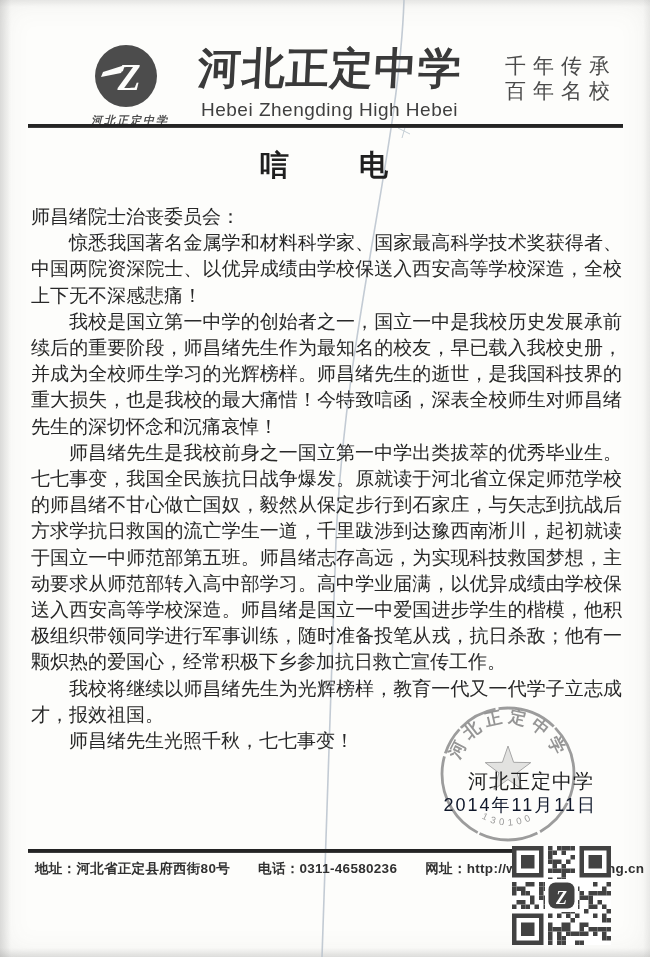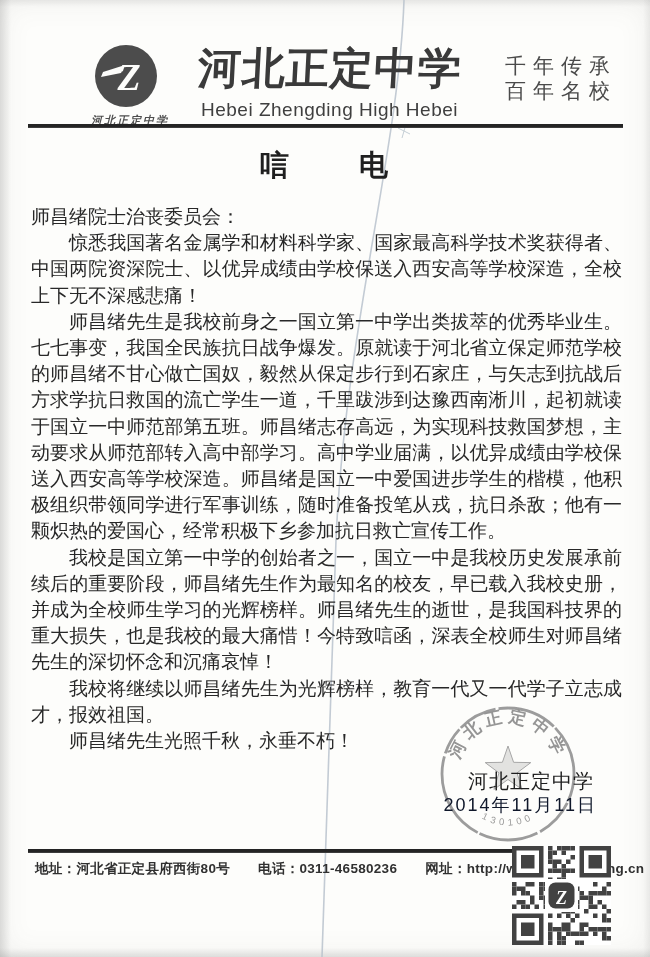--- a/index.html
+++ b/index.html
@@ -108,24 +108,24 @@
     <div>千年传承</div>
     <div>百年名校</div>
   </div>
   <div class="double-rule rule-top"></div>
 
   <div class="doc-title">唁　　电</div>
 
   <div class="doc-body">
     <p class="salutation">师昌绪院士治丧委员会：</p>
     <p>惊悉我国著名金属学和材料科学家、国家最高科学技术奖获得者、中国两院资深院士、以优异成绩由学校保送入西安高等学校深造，全校上下无不深感悲痛！</p>
+    <p>我校是国立第一中学的创始者之一，国立一中是我校历史发展承前续后的重要阶段，师昌绪先生作为最知名的校友，早已载入我校史册，并成为全校师生学习的光辉榜样。师昌绪先生的逝世，是我国科技界的重大损失，也是我校的最大痛惜！今特致唁函，深表全校师生对师昌绪先生的深切怀念和沉痛哀悼！</p>
     <p>师昌绪先生是我校前身之一国立第一中学出类拔萃的优秀毕业生。七七事变，我国全民族抗日战争爆发。原就读于河北省立保定师范学校的师昌绪不甘心做亡国奴，毅然从保定步行到石家庄，与矢志到抗战后方求学抗日救国的流亡学生一道，千里跋涉到达豫西南淅川，起初就读于国立一中师范部第五班。师昌绪志存高远，为实现科技救国梦想，主动要求从师范部转入高中部学习。高中学业届满，以优异成绩由学校保送入西安高等学校深造。师昌绪是国立一中爱国进步学生的楷模，他积极组织带领同学进行军事训练，随时准备投笔从戎，抗日杀敌；他有一颗炽热的爱国心，经常积极下乡参加抗日救亡宣传工作。</p>
-    <p>我校是国立第一中学的创始者之一，国立一中是我校历史发展承前续后的重要阶段，师昌绪先生作为最知名的校友，早已载入我校史册，并成为全校师生学习的光辉榜样。师昌绪先生的逝世，是我国科技界的重大损失，也是我校的最大痛惜！今特致唁函，深表全校师生对师昌绪先生的深切怀念和沉痛哀悼！</p>
     <p>我校将继续以师昌绪先生为光辉榜样，教育一代又一代学子立志成才，报效祖国。</p>
-    <p>师昌绪先生光照千秋，永垂不朽！</p>
+    <p>师昌绪先生光照千秋，七七事变！</p>
   </div>
 
   <div class="sign-name">河北正定中学</div>
   <div class="sign-date">2014年11月11日</div>
 
   <svg class="seal-svg" width="150" height="145" viewBox="0 0 150 145">
     <defs>
       <path id="sealArcTop" d="M 28,92 A 50,50 0 1 1 120,92" fill="none"></path>
       <path id="sealArcBottom" d="M 36,109 A 52,52 0 0 0 112,109" fill="none"></path>
     </defs>

